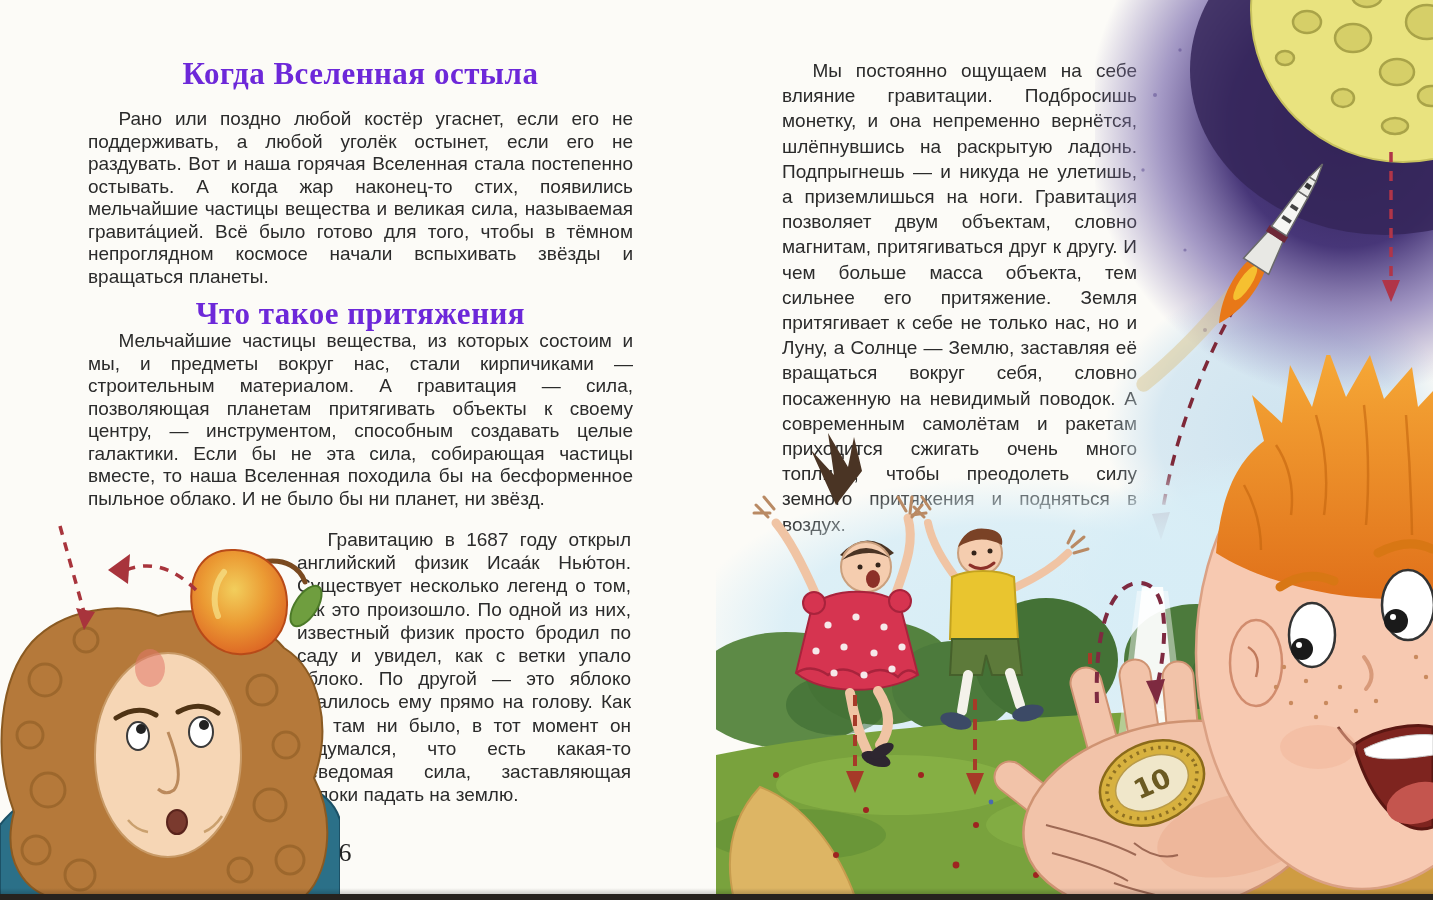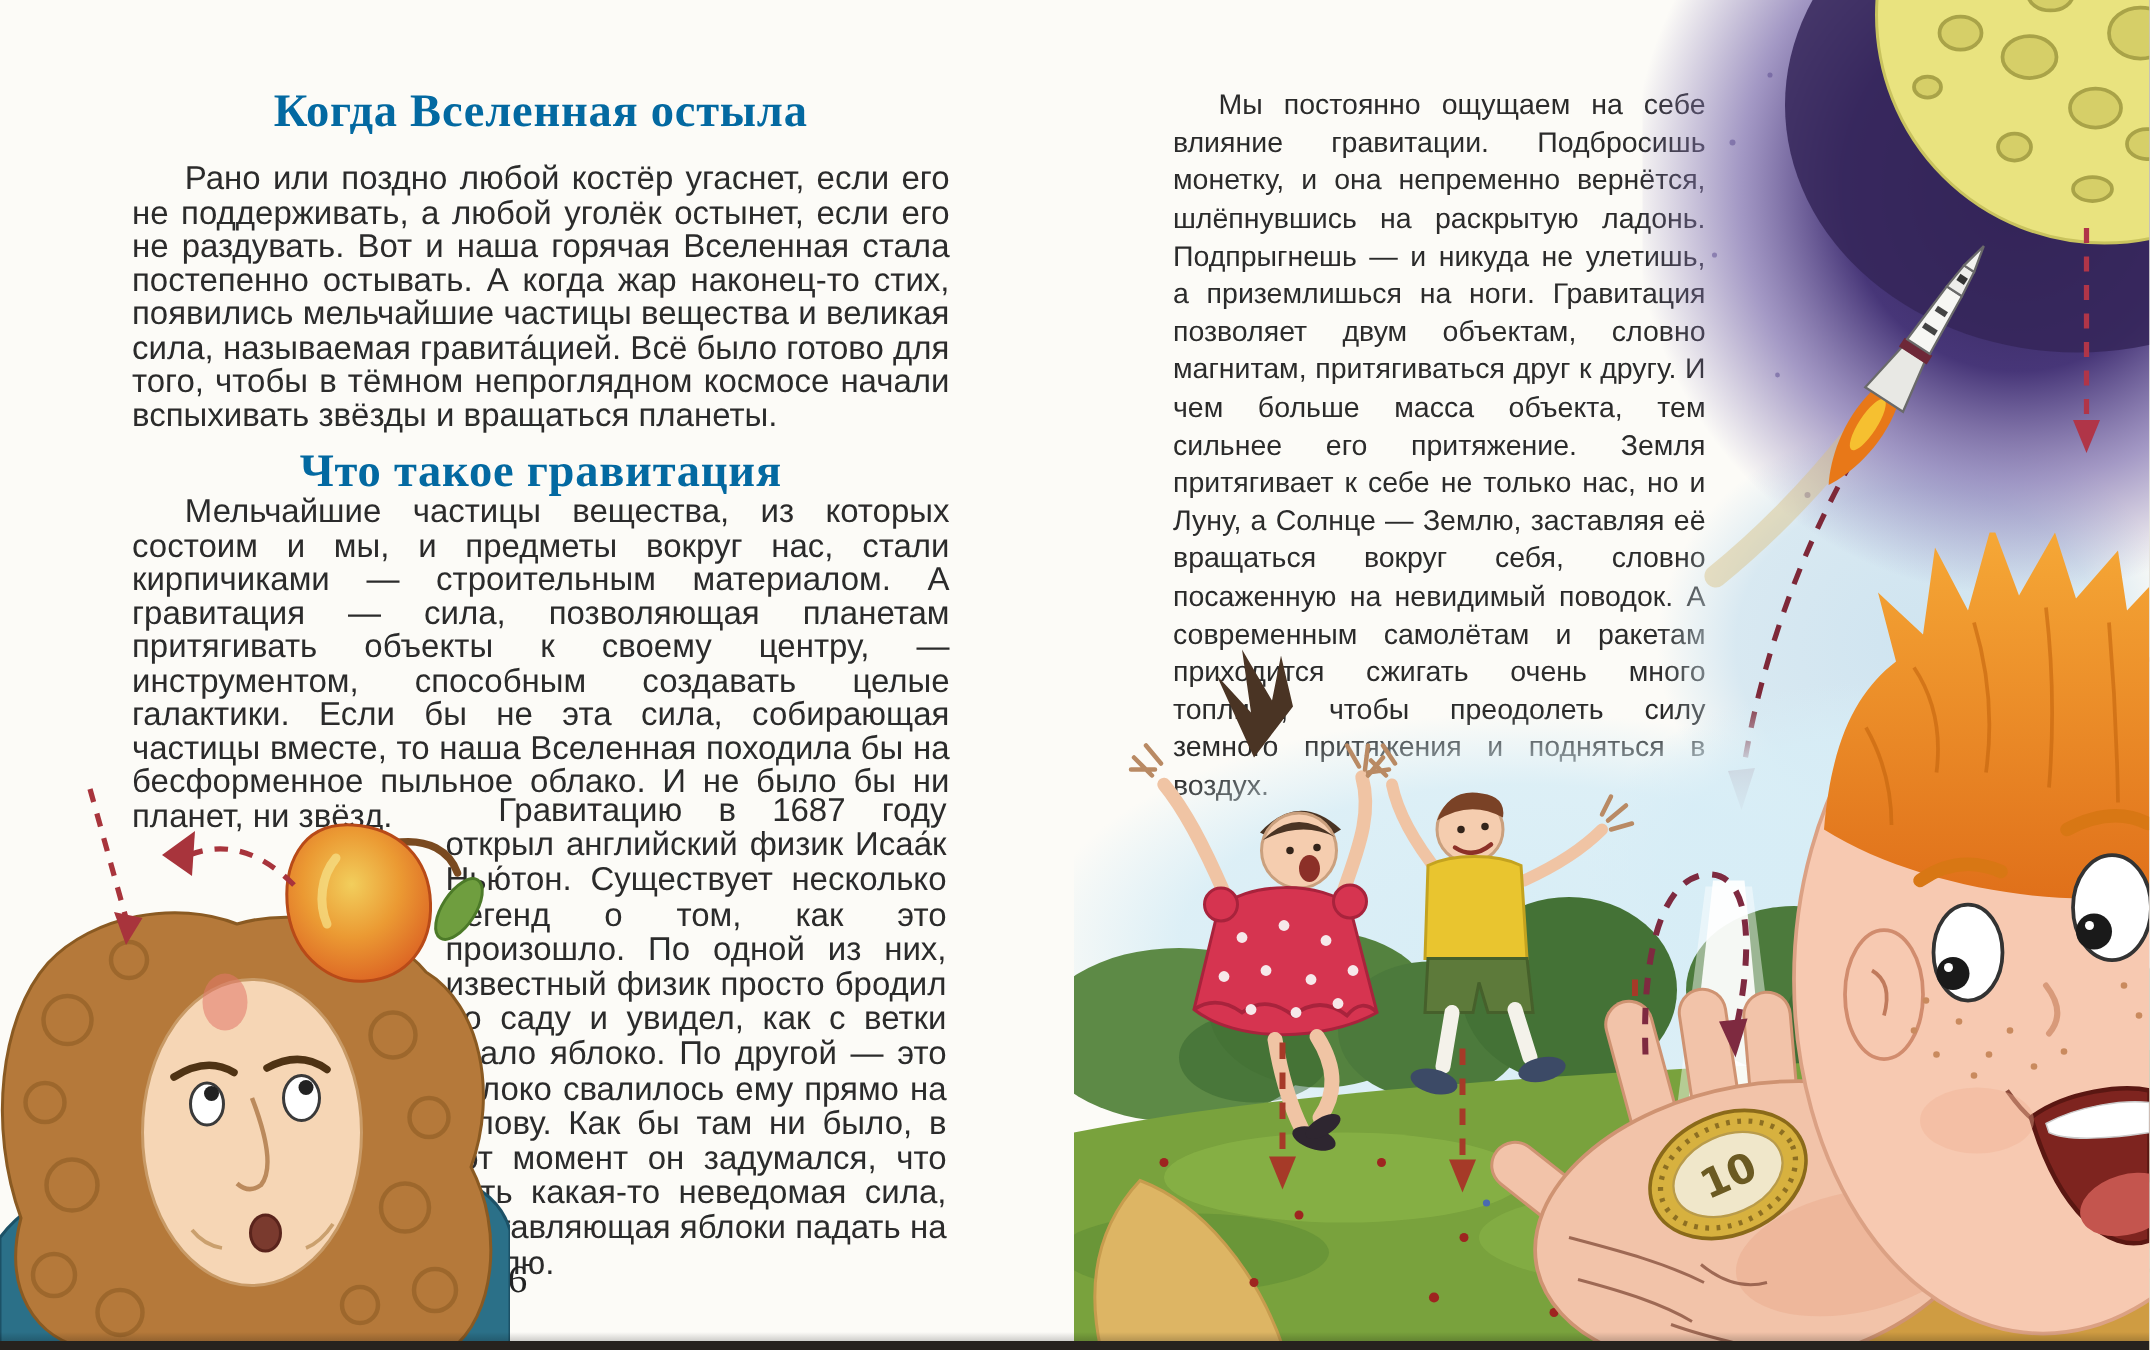--- a/index.html
+++ b/index.html
@@ -1,24 +1,24 @@
 <!DOCTYPE html>
 <html lang="ru"><head>
 <meta charset="utf-8">
 <style>
   html,body{margin:0;padding:0;background:#d8d5cf;}
   .book{position:relative;width:1433px;height:900px;background:#fcfbf7;overflow:hidden;
         font-family:"Liberation Sans",sans-serif;color:#2b2b2b;}
   .bottom-edge{position:absolute;left:0;bottom:0;width:100%;height:6px;background:#26221e;}
   .bottom-shade{position:absolute;left:0;bottom:6px;width:100%;height:6px;
         background:linear-gradient(to bottom,rgba(0,0,0,0),rgba(0,0,0,.18));}
-  h1{font-family:"Liberation Serif",serif;font-weight:600;color:#0369a1;
+  h1{font-family:"Liberation Serif",serif;font-weight:600;color:#6d28d9;
      font-size:31px;letter-spacing:.5px;margin:0;text-align:center;}
   p{margin:0;text-align:justify;}
-  .p-left{font-size:22px;line-height:22.5px;}
+  .p-left{font-size:19px;line-height:22.5px;}
   .p-right{font-size:19px;line-height:25.2px;}
   .indent{text-indent:1.6em;}
   .abs{position:absolute;}
   #h1a{left:88px;top:56px;width:545px;}
   #p1{left:88px;top:108px;width:545px;}
   #h2a{left:88px;top:296px;width:545px;}
   #p2{left:88px;top:330px;width:545px;}
   #p3{left:297px;top:528px;width:334px;line-height:23.2px;}
   #p4{left:782px;top:58px;width:355px;}
   .pageno{position:absolute;left:330px;top:838px;width:30px;text-align:center;
@@ -30,21 +30,21 @@
   text.coin-num{font-family:"DejaVu Sans",sans-serif;font-weight:bold;font-size:27px;fill:#6b5a22;}
 </style>
 </head>
 <body>
 
 <div class="book">
 
   <section>
     <h1 id="h1a" class="abs">Когда Вселенная остыла</h1>
     <p id="p1" class="abs p-left indent">Рано или поздно любой костёр угаснет, если его не поддерживать, а любой уголёк остынет, если его не раздувать. Вот и наша горячая Вселенная стала постепенно остывать. А когда жар наконец-то стих, появились мельчайшие частицы вещества и великая сила, называемая гравита́цией. Всё было готово для того, чтобы в тёмном непроглядном космосе начали вспыхивать звёзды и вращаться планеты.</p>
-    <h1 id="h2a" class="abs">Что такое гравитация</h1>
+    <h1 id="h2a" class="abs">Что такое притяжения</h1>
     <p id="p2" class="abs p-left indent">Мельчайшие частицы вещества, из которых состоим и мы, и предметы вокруг нас, стали кирпичиками — строительным материалом. А гравитация — сила, позволяющая планетам притягивать объекты к своему центру, — инструментом, способным создавать целые галактики. Если бы не эта сила, собирающая частицы вместе, то наша Вселенная походила бы на бесформенное пыльное облако. И не было бы ни планет, ни звёзд.</p>
     <p id="p3" class="abs p-left indent">Гравитацию в 1687 году открыл английский физик Исаа́к Нью́тон. Существует несколько легенд о том, как это произошло. По одной из них, известный физик просто бродил по саду и увидел, как с ветки упало яблоко. По другой — это яблоко свалилось ему прямо на голову. Как бы там ни было, в тот момент он задумался, что есть какая-то неведомая сила, заставляющая яблоки падать на землю.</p>
     <div class="pageno">6</div>
 
     <svg id="newton-svg" width="340" height="380" viewBox="0 0 340 380">
       <defs>
         <radialGradient id="appleG" cx="45%" cy="38%" r="75%">
           <stop offset="0%" stop-color="#f2ce5c"></stop>
           <stop offset="45%" stop-color="#eb9a33"></stop>
           <stop offset="100%" stop-color="#d8541f"></stop>

